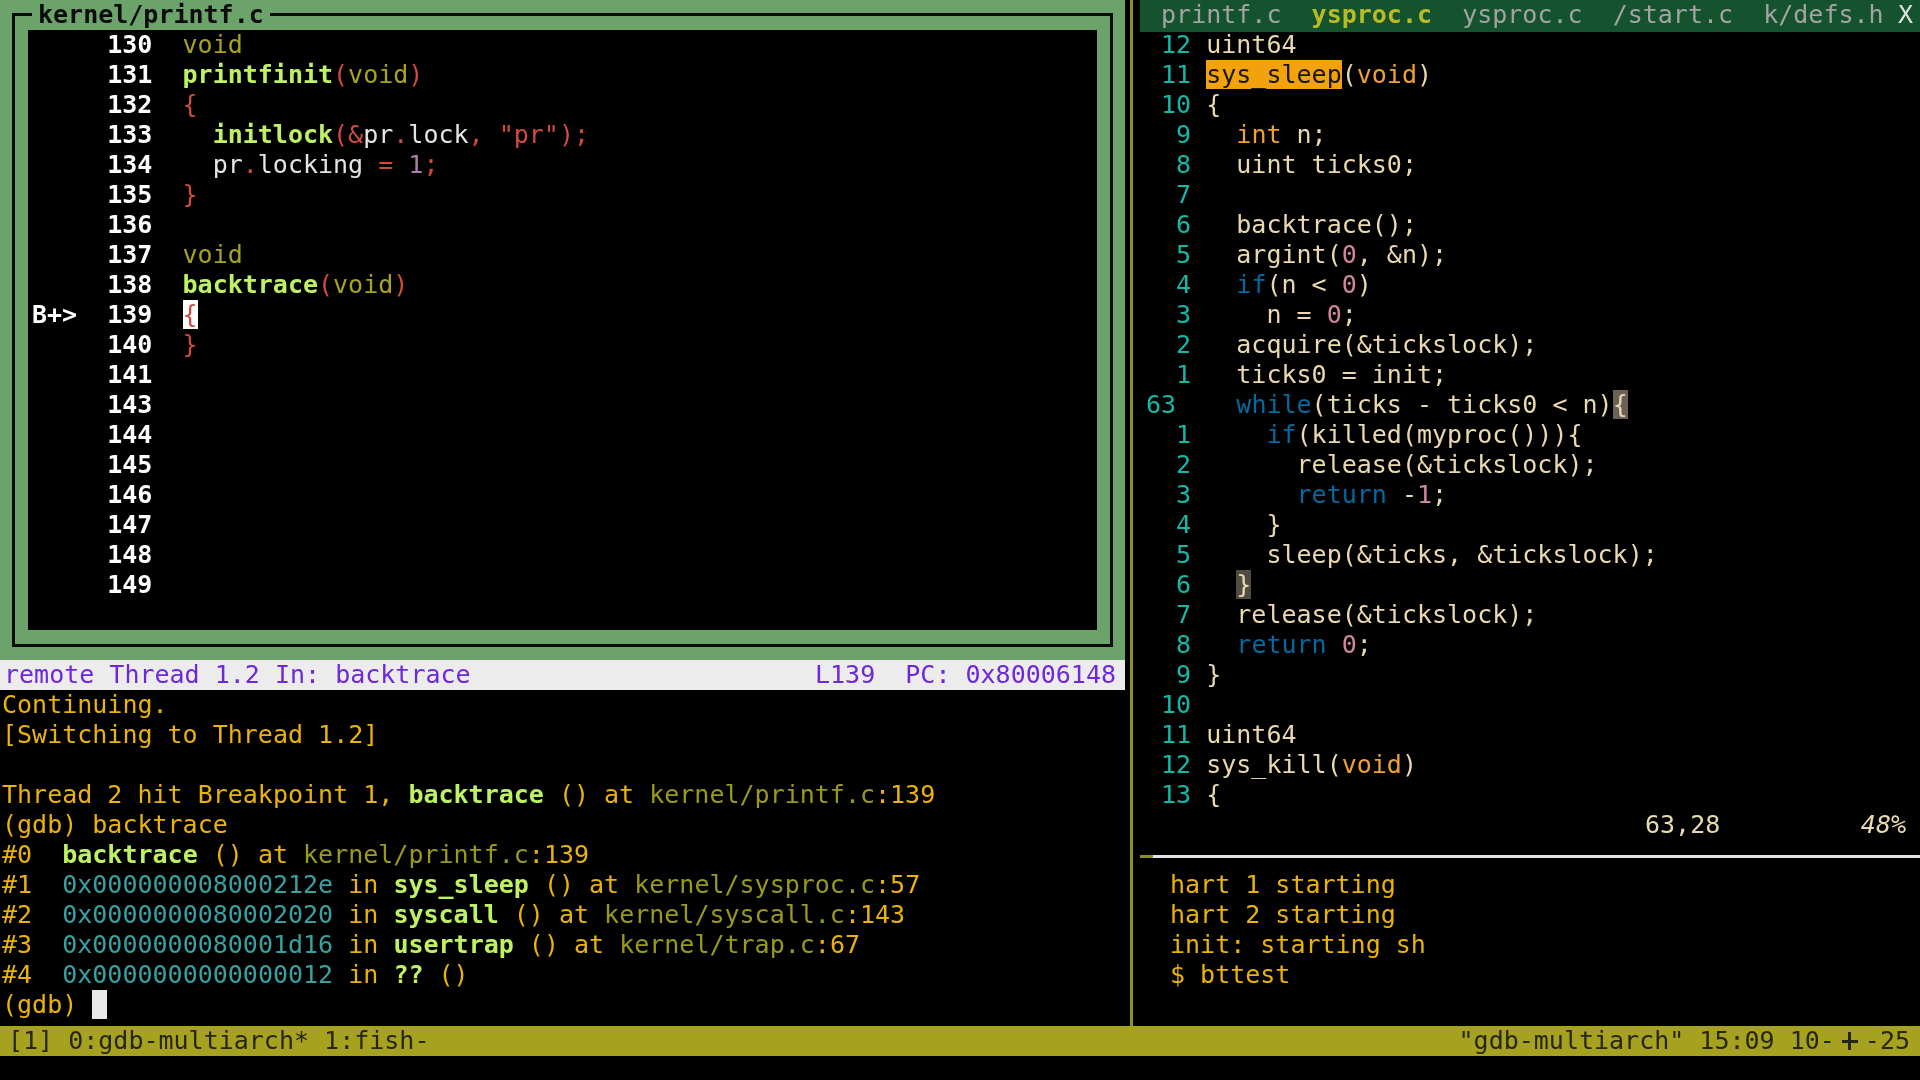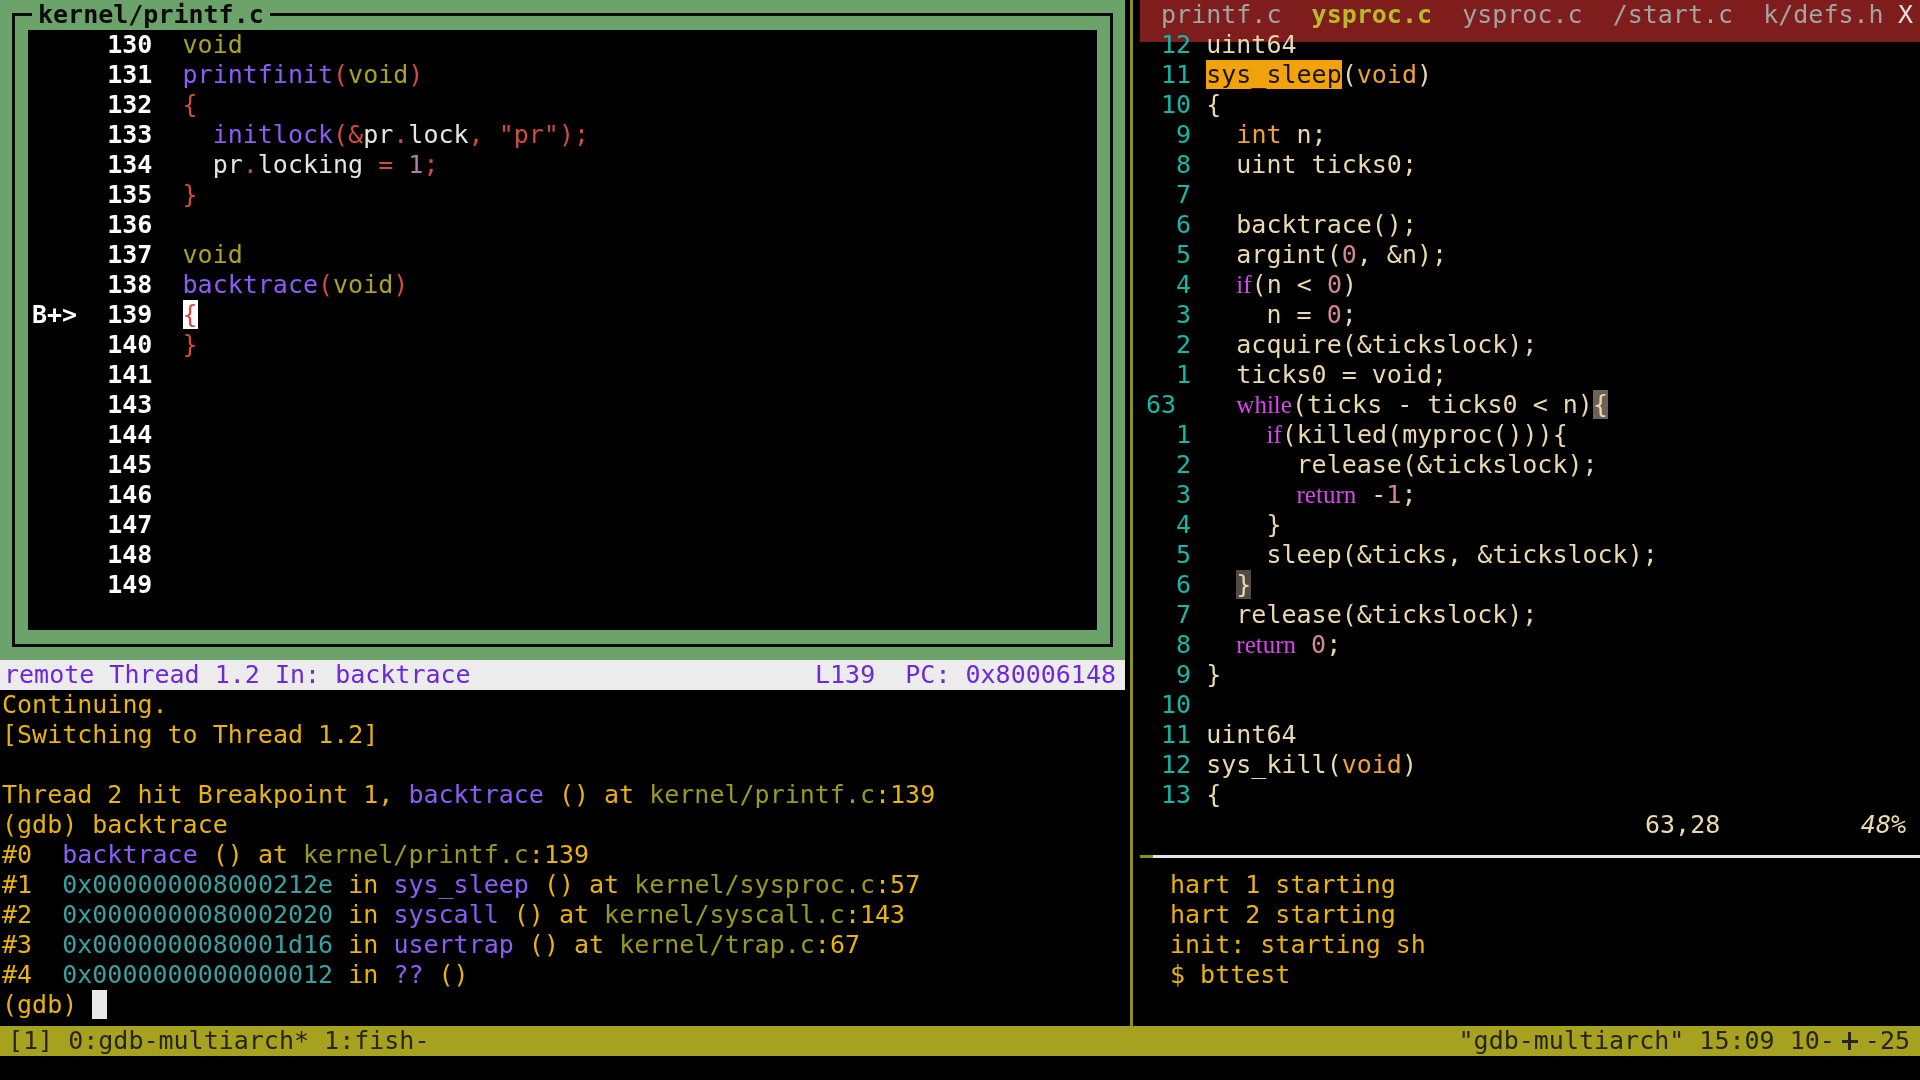--- a/index.html
+++ b/index.html
@@ -27,21 +27,21 @@
     position:absolute; left:32px; top:0; height:30px;
     background:#6BA36B; color:#0b0b0b; font-weight:700; padding:0 6px;
     white-space:pre; z-index:3;
   }
 
   
   .gdb-src { position:absolute; left:32px; top:30px; z-index:2; }
   .t-num  { color:#ffffff; font-weight:700; }
   .t-mark { color:#ffffff; font-weight:700; }
   .t-kw   { color:#a8a31f; }
-  .t-fn   { color:#8b5cf6; font-weight:400;margin-top:13px; }
+  .t-fn   { color:#bef264; font-weight:700;margin-top:13px; }
   .t-id   { color:#e5e5e5; }
   .t-pun  { color:#d14b40; }
   .t-str  { color:#d14b40; }
   .t-lit  { color:#ad7fa8; }
   .t-cur  { color:#d14b40; background:#ffffff; }
 
   
   .gdb-status {
     position:absolute; left:0; top:660px; width:1125px; height:30px;
     background:#ececec; color:#6d28d9;
@@ -56,31 +56,31 @@
   .t-addr { color:#38a0a0; }
   .t-block{ background:#e9e9e9; color:#e9e9e9; }
 
   
   .divider-v { position:absolute; left:1130px; top:0; width:3px; height:1026px; background:#8f8f1f; }
   .divider-h { position:absolute; left:1153px; top:855px; width:767px; height:3px; background:#e4e4e4; }
   .divider-h-tip { position:absolute; left:1140px; top:855px; width:13px; height:3px; background:#8f8f1f; }
 
   
   .vim-tabline {
-    position:absolute; left:1140px; top:0; width:780px; height:42px;
-    background:#7f1d1d; white-space:pre;
+    position:absolute; left:1140px; top:0; width:780px; height:32px;
+    background:#14532d; white-space:pre;
   }
   .vim-tabline .tabs { position:absolute; left:6px; top:0; }
   .t-tab    { color:#a3a3a3; }
   .t-tabact { color:#b8bb26; font-weight:700; }
   .vim-close { position:absolute; right:7px; top:0; color:#e0e0e0; }
   .vim-code { position:absolute; left:1146px; top:30px; }
   .t-lnum { color:#14b8a6; }
   .t-code { color:#ead9ae; }
-  .t-vkw  { color:#d946ef;font-family:Liberation Serif, serif; }
+  .t-vkw  { color:#0369a1; }
   .t-typ  { color:#f0a132; }
   .t-pink { color:#d3869b; }
   .t-hl   { background:#f2a20a; color:#171510; }
   .t-vcur { background:#6a6258; color:#ead9ae; }
   .t-mat  { background:#514b44; color:#ead9ae; }
   .vim-status { position:absolute; left:1140px; top:810px; width:780px; height:30px; color:#ead9ae; }
   .vim-status .ruler { position:absolute; left:505px; white-space:pre; }
   .vim-status .pct   { position:absolute; right:14px; white-space:pre;font-style:italic; }
 
   
@@ -170,21 +170,21 @@
         <div class="line"><span class="t-lnum"> 11</span><span> </span><span class="t-hl">sys_sleep</span><span class="t-code">(</span><span class="t-typ">void</span><span class="t-code">)</span></div>
         <div class="line"><span class="t-lnum"> 10</span><span> </span><span class="t-code">{</span></div>
         <div class="line"><span class="t-lnum">  9</span><span> </span><span class="t-code">  </span><span class="t-typ">int</span><span class="t-code"> n;</span></div>
         <div class="line"><span class="t-lnum">  8</span><span> </span><span class="t-code">  uint ticks0;</span></div>
         <div class="line"><span class="t-lnum">  7</span><span> </span></div>
         <div class="line"><span class="t-lnum">  6</span><span> </span><span class="t-code">  backtrace();</span></div>
         <div class="line"><span class="t-lnum">  5</span><span> </span><span class="t-code">  argint(</span><span class="t-pink">0</span><span class="t-code">, &amp;n);</span></div>
         <div class="line"><span class="t-lnum">  4</span><span> </span><span class="t-code">  </span><span class="t-vkw">if</span><span class="t-code">(n &lt; </span><span class="t-pink">0</span><span class="t-code">)</span></div>
         <div class="line"><span class="t-lnum">  3</span><span> </span><span class="t-code">    n = </span><span class="t-pink">0</span><span class="t-code">;</span></div>
         <div class="line"><span class="t-lnum">  2</span><span> </span><span class="t-code">  acquire(&amp;tickslock);</span></div>
-        <div class="line"><span class="t-lnum">  1</span><span> </span><span class="t-code">  ticks0 = void;</span></div>
+        <div class="line"><span class="t-lnum">  1</span><span> </span><span class="t-code">  ticks0 = init;</span></div>
         <div class="line"><span class="t-lnum">63 </span><span> </span><span class="t-code">  </span><span class="t-vkw">while</span><span class="t-code">(ticks - ticks0 &lt; n)</span><span class="t-vcur">{</span></div>
         <div class="line"><span class="t-lnum">  1</span><span> </span><span class="t-code">    </span><span class="t-vkw">if</span><span class="t-code">(killed(myproc())){</span></div>
         <div class="line"><span class="t-lnum">  2</span><span> </span><span class="t-code">      release(&amp;tickslock);</span></div>
         <div class="line"><span class="t-lnum">  3</span><span> </span><span class="t-code">      </span><span class="t-vkw">return</span><span class="t-code"> -</span><span class="t-pink">1</span><span class="t-code">;</span></div>
         <div class="line"><span class="t-lnum">  4</span><span> </span><span class="t-code">    }</span></div>
         <div class="line"><span class="t-lnum">  5</span><span> </span><span class="t-code">    sleep(&amp;ticks, &amp;tickslock);</span></div>
         <div class="line"><span class="t-lnum">  6</span><span> </span><span class="t-code">  </span><span class="t-mat">}</span></div>
         <div class="line"><span class="t-lnum">  7</span><span> </span><span class="t-code">  release(&amp;tickslock);</span></div>
         <div class="line"><span class="t-lnum">  8</span><span> </span><span class="t-code">  </span><span class="t-vkw">return</span><span class="t-code"> </span><span class="t-pink">0</span><span class="t-code">;</span></div>
         <div class="line"><span class="t-lnum">  9</span><span> </span><span class="t-code">}</span></div>

